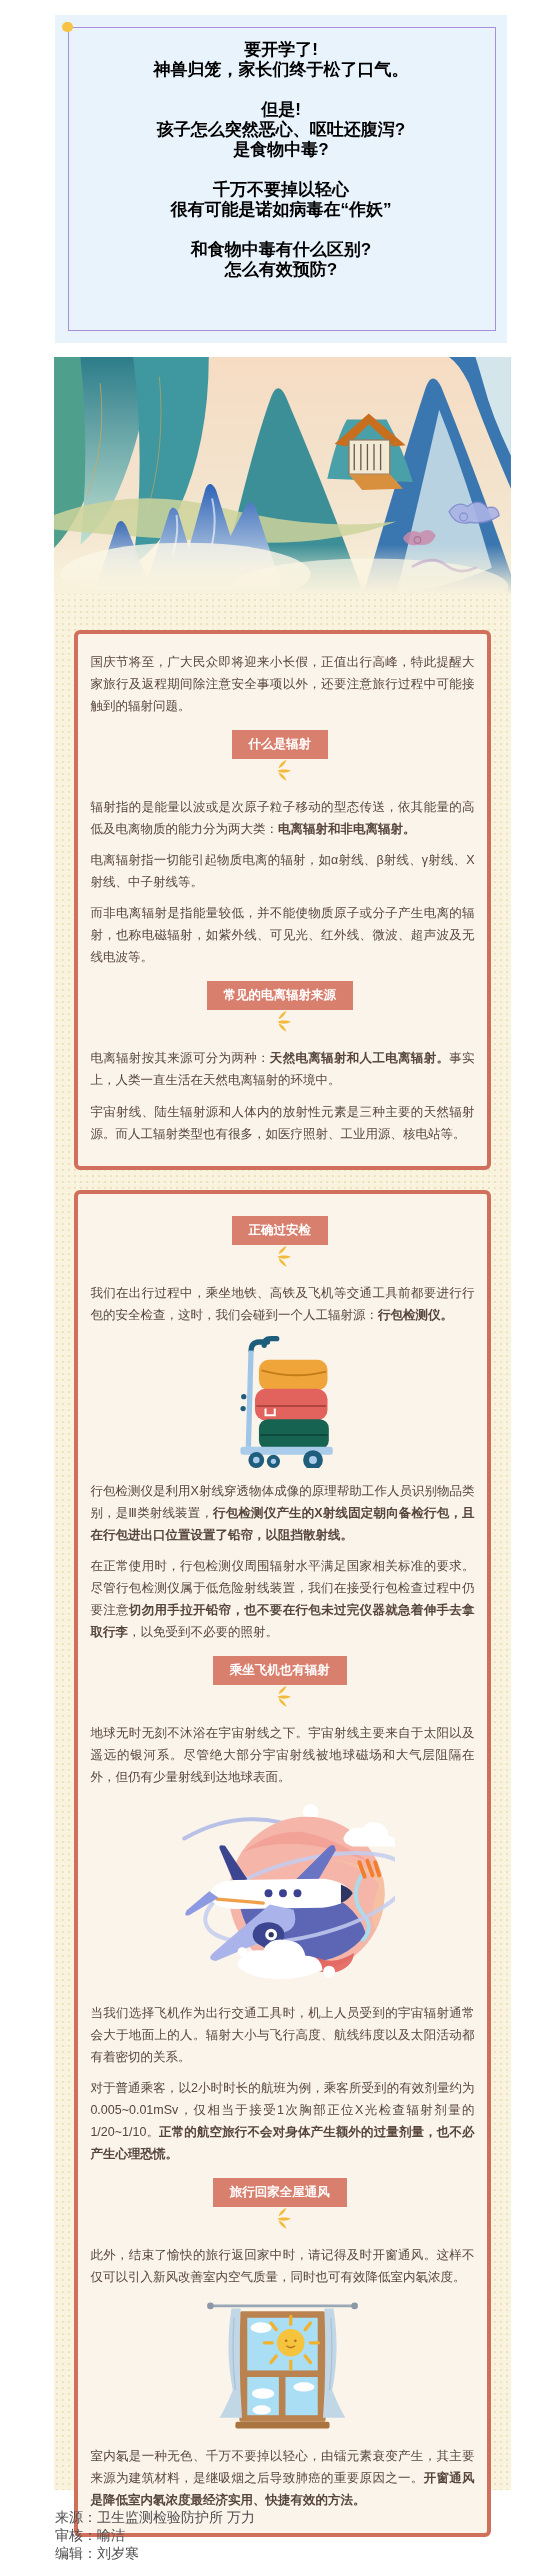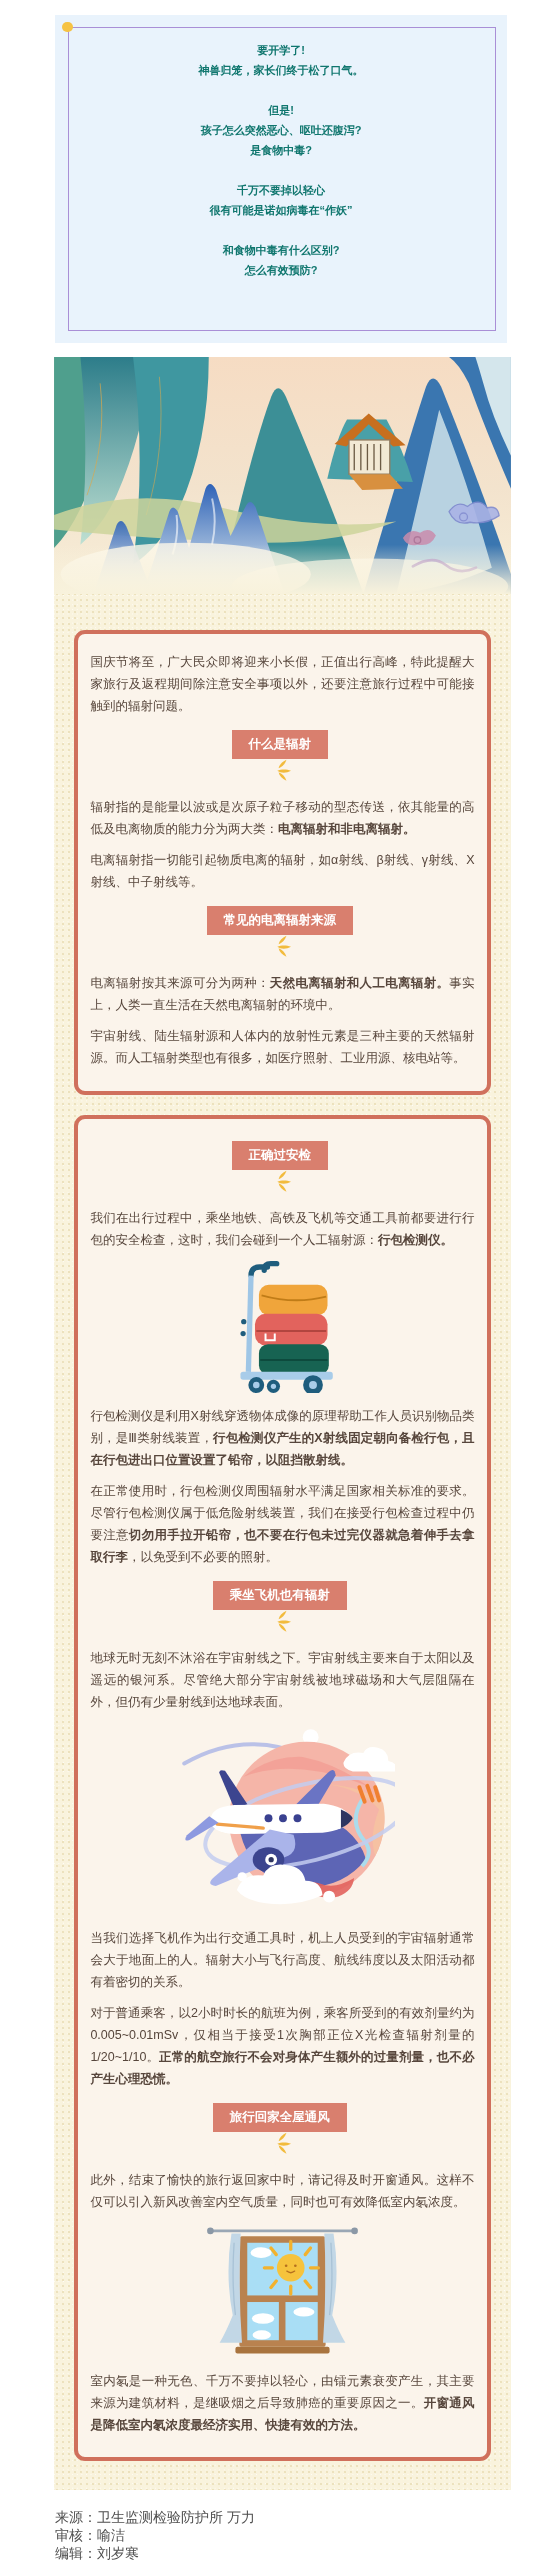--- a/index.html
+++ b/index.html
@@ -5,32 +5,32 @@
   html,body{margin:0;padding:0;background:#ffffff;}
   .page{position:relative;width:548px;height:2576px;background:#ffffff;overflow:hidden;
         font-family:"Liberation Sans",sans-serif;}
 
   
   .intro{position:absolute;left:55px;top:14.5px;width:452px;height:328px;background:#e9f3fc;}
   .intro-rect{position:absolute;left:12.5px;top:12.5px;width:426px;height:302px;border:0.7px solid #a98fd6;}
   .intro-dot{position:absolute;left:7.2px;top:7.2px;width:10.5px;height:10.5px;border-radius:50%;
              background:#f6c344;z-index:2;}
   .intro-lines{position:absolute;left:0;top:25px;width:100%;text-align:center;}
-  .il{height:20px;line-height:20px;font-size:11px;font-weight:bold;color:#0f766e;}
+  .il{height:20px;line-height:20px;font-size:17px;font-weight:bold;color:#000000;}
 
   
   .column{position:absolute;left:54px;top:357px;width:457px;height:2133px;
           background-color:#f9f3dd;
           background-image:radial-gradient(#ece1bd 0.7px,transparent 1px),
                            radial-gradient(rgba(255,255,255,.85) 0.7px,transparent 0.9px);
           background-size:6px 6px,4.6px 4.6px;background-position:0 0,2.6px 2px;}
   .landscape{display:block;}
 
   
-  .rbox{margin:36px 20.4px 0;border:4.6px solid #d0705c;background:#fbf4eb;border-radius:11px;
+  .rbox{margin:36px 20.4px 0;border:4.6px solid #d0705c;background:#fbf4eb;border-radius:6px;
         padding:9.2px 12px 12px;box-sizing:border-box;}
   .rbox.second{margin-top:20px;}
   .para{font-size:12.5px;line-height:22px;color:#57463c;margin:8px 0 9.2px;text-align:justify;}
   .para .b{font-weight:bold;}
 
   .sec{display:flex;align-items:center;margin:13px 0 14.5px -5.3px;flex-direction:column;}
   .sec-box{background:#d97f6e;color:#ffffff;font-size:12.5px;font-weight:bold;
            height:29px;line-height:29px;padding:0 17px;white-space:nowrap;}
   .sparkle{margin-left:9.2px;flex:0 0 auto;}
 
@@ -124,20 +124,21 @@
           <g fill="#f2bb3d">
             <path d="M16 1 C9 4 5 9 4 14 C9 12 14 8 16 1 Z"></path>
             <path d="M2 18 C8 15 16 15 23 18 C16 22 7 22 2 18 Z"></path>
             <path d="M16 33 C9 30 5 25 4 20 C9 22 14 26 16 33 Z"></path>
           </g>
         </svg>
       </div>
 
       <p class="para"><span>辐射指的是能量以波或是次原子粒子移动的型态传送，依其能量的高低及电离物质的能力分为两大类：</span><span class="b">电离辐射和非电离辐射。</span></p>
       <p class="para"><span>电离辐射指一切能引起物质电离的辐射，如α射线、β射线、γ射线、X射线、中子射线等。</span></p>
+      <p class="para"><span>而非电离辐射是指能量较低，并不能使物质原子或分子产生电离的辐射，也称电磁辐射，如紫外线、可见光、红外线、微波、超声波及无线电波等。</span></p>
 
       <div class="sec">
         <div class="sec-box">常见的电离辐射来源</div>
         <svg class="sparkle" width="17" height="22.4" viewBox="0 0 26 34">
           <g fill="#f2bb3d">
             <path d="M16 1 C9 4 5 9 4 14 C9 12 14 8 16 1 Z"></path>
             <path d="M2 18 C8 15 16 15 23 18 C16 22 7 22 2 18 Z"></path>
             <path d="M16 33 C9 30 5 25 4 20 C9 22 14 26 16 33 Z"></path>
           </g>
         </svg>

